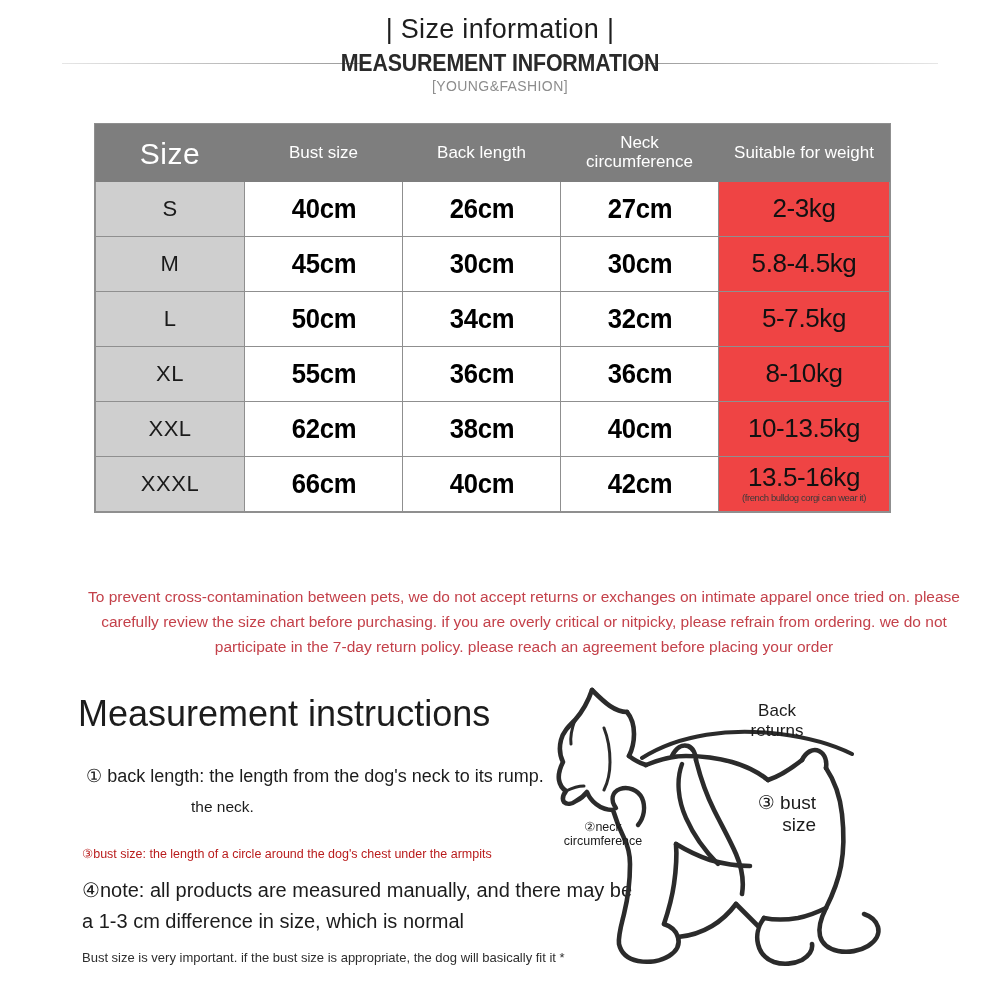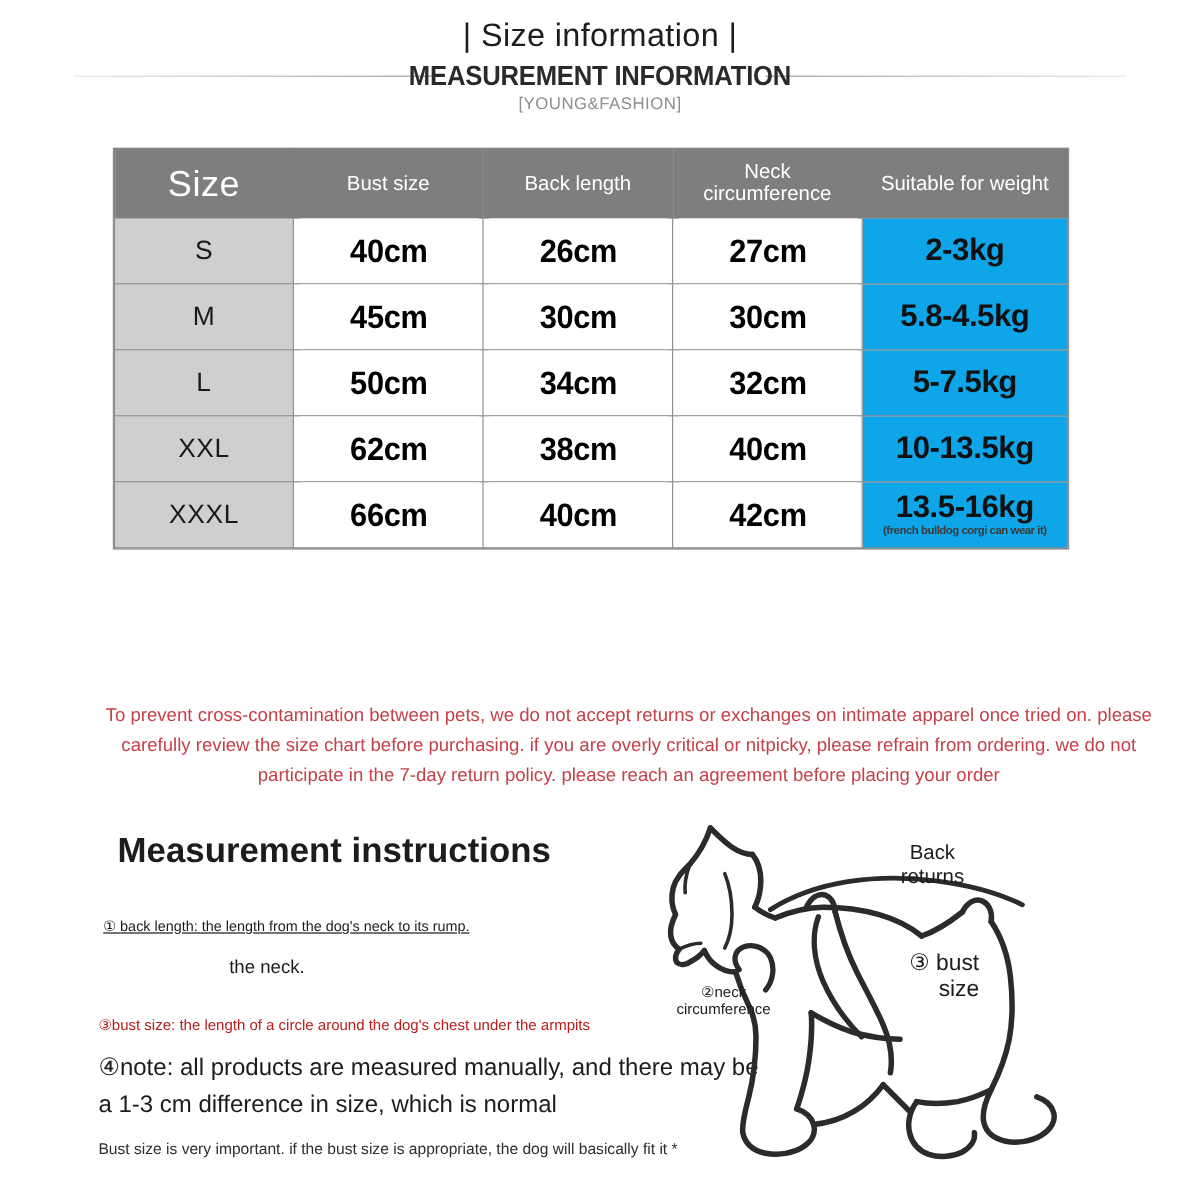--- a/index.html
+++ b/index.html
@@ -124,23 +124,23 @@
   }
   td.cell-num {
     background: #ffffff;
     font-size: 27px;
     font-weight: 700;
     color: #000000;
     letter-spacing: -0.3px;
     transform: scaleX(0.95);
   }
   td.cell-weight {
-    background: #0ea5e9;
+    background: #ef4444;
     font-size: 26px;
-    font-weight: 700;
+    font-weight: 400;
     color: #111111;
     letter-spacing: -0.4px;
   }
   .weight-wrap { display: block; line-height: 1.05; }
   .weight-note {
     display: block;
     font-size: 9.5px;
     color: #3a3a3a;
     line-height: 1.15;
     margin-top: 2px;
@@ -156,35 +156,34 @@
     text-align: center;
     font-size: 15.5px;
     line-height: 25px;
     color: #c4414a;
     margin-left: 24px;
   }
 
   
   #instructions-heading {
     position: absolute;
-    left: 98px;
+    left: 78px;
     top: 693px;
-    font-size: 29px;
-    font-weight: 700;
+    font-size: 36px;
+    font-weight: 400;
     color: #1c1c1c;
   }
   .instr {
     position: absolute;
     color: #1c1c1c;
   }
   #instr-1 {
     left: 86px;
     top: 765px;
-    font-size: 12px;
-    text-decoration: underline;
+    font-size: 18px;
   }
   #instr-2 {
     left: 56px;
     top: 797px;
     font-size: 15.5px;
     line-height: 19px;
     width: 430px;
   }
   #instr-2 .indent { display: block; padding-left: 135px; }
   #instr-3 {
@@ -290,20 +289,29 @@
     <tr>
       <td class="cell-size">L</td>
       <td class="cell-num">50cm</td>
       <td class="cell-num">34cm</td>
       <td class="cell-num">32cm</td>
       <td class="cell-weight">
         <span class="weight-wrap">5-7.5kg</span>
       </td>
     </tr>
     <tr>
+      <td class="cell-size">XL</td>
+      <td class="cell-num">55cm</td>
+      <td class="cell-num">36cm</td>
+      <td class="cell-num">36cm</td>
+      <td class="cell-weight">
+        <span class="weight-wrap">8-10kg</span>
+      </td>
+    </tr>
+    <tr>
       <td class="cell-size">XXL</td>
       <td class="cell-num">62cm</td>
       <td class="cell-num">38cm</td>
       <td class="cell-num">40cm</td>
       <td class="cell-weight">
         <span class="weight-wrap">10-13.5kg</span>
       </td>
     </tr>
     <tr>
       <td class="cell-size">XXXL</td>

